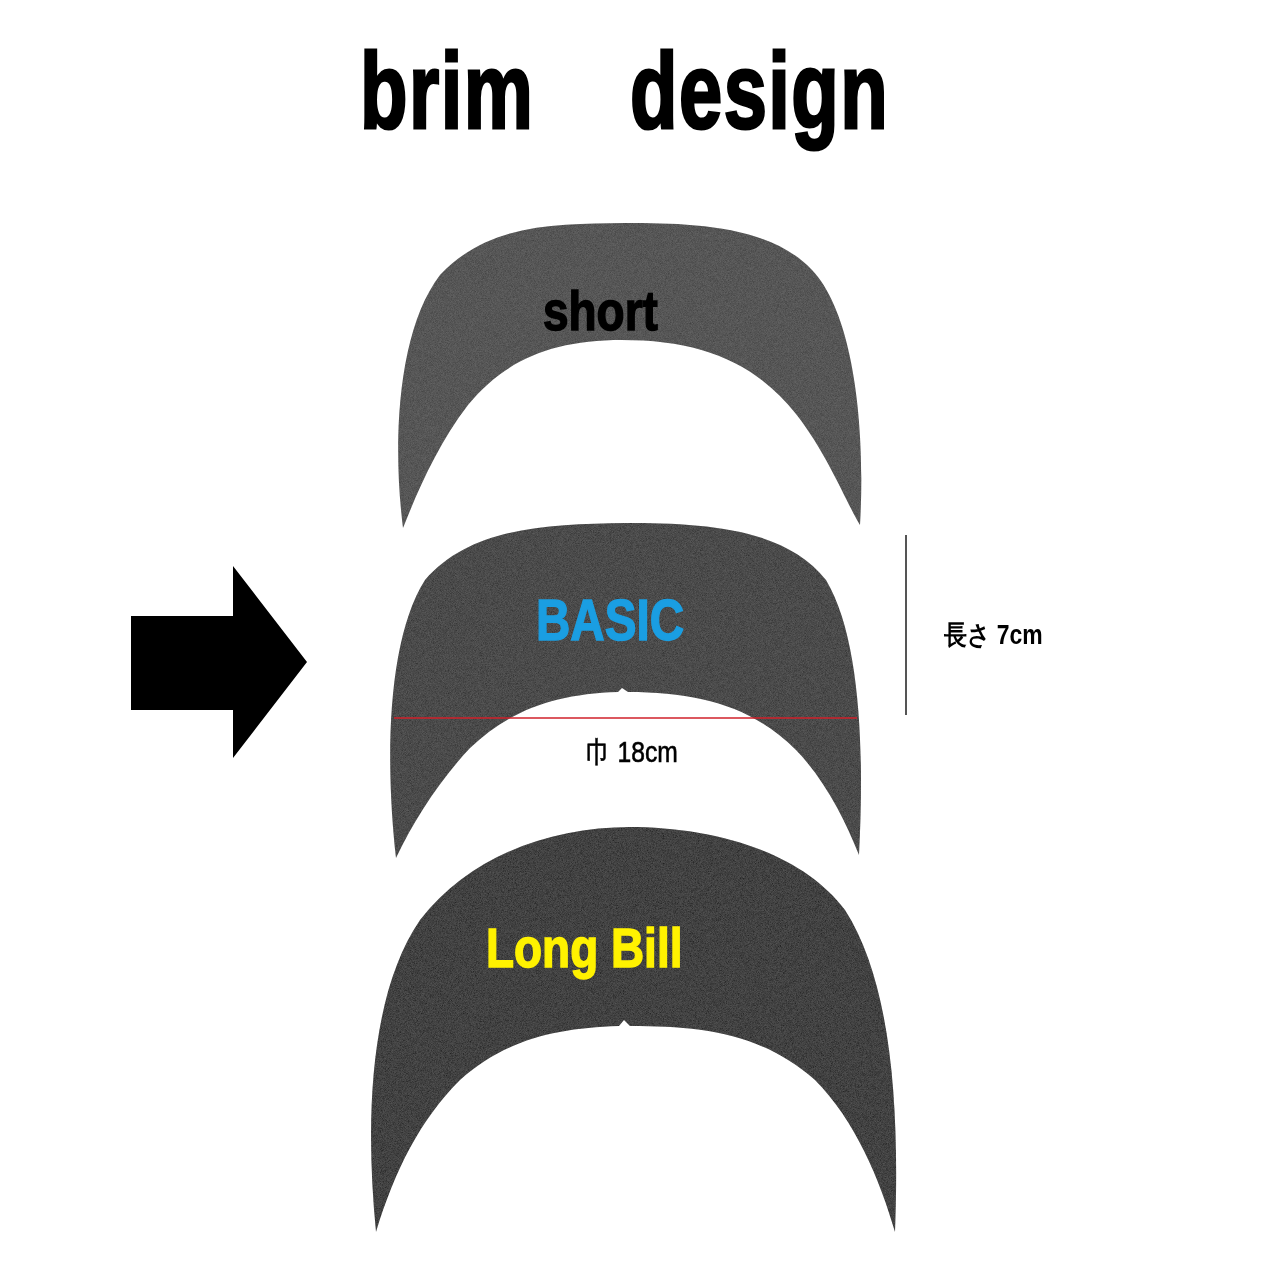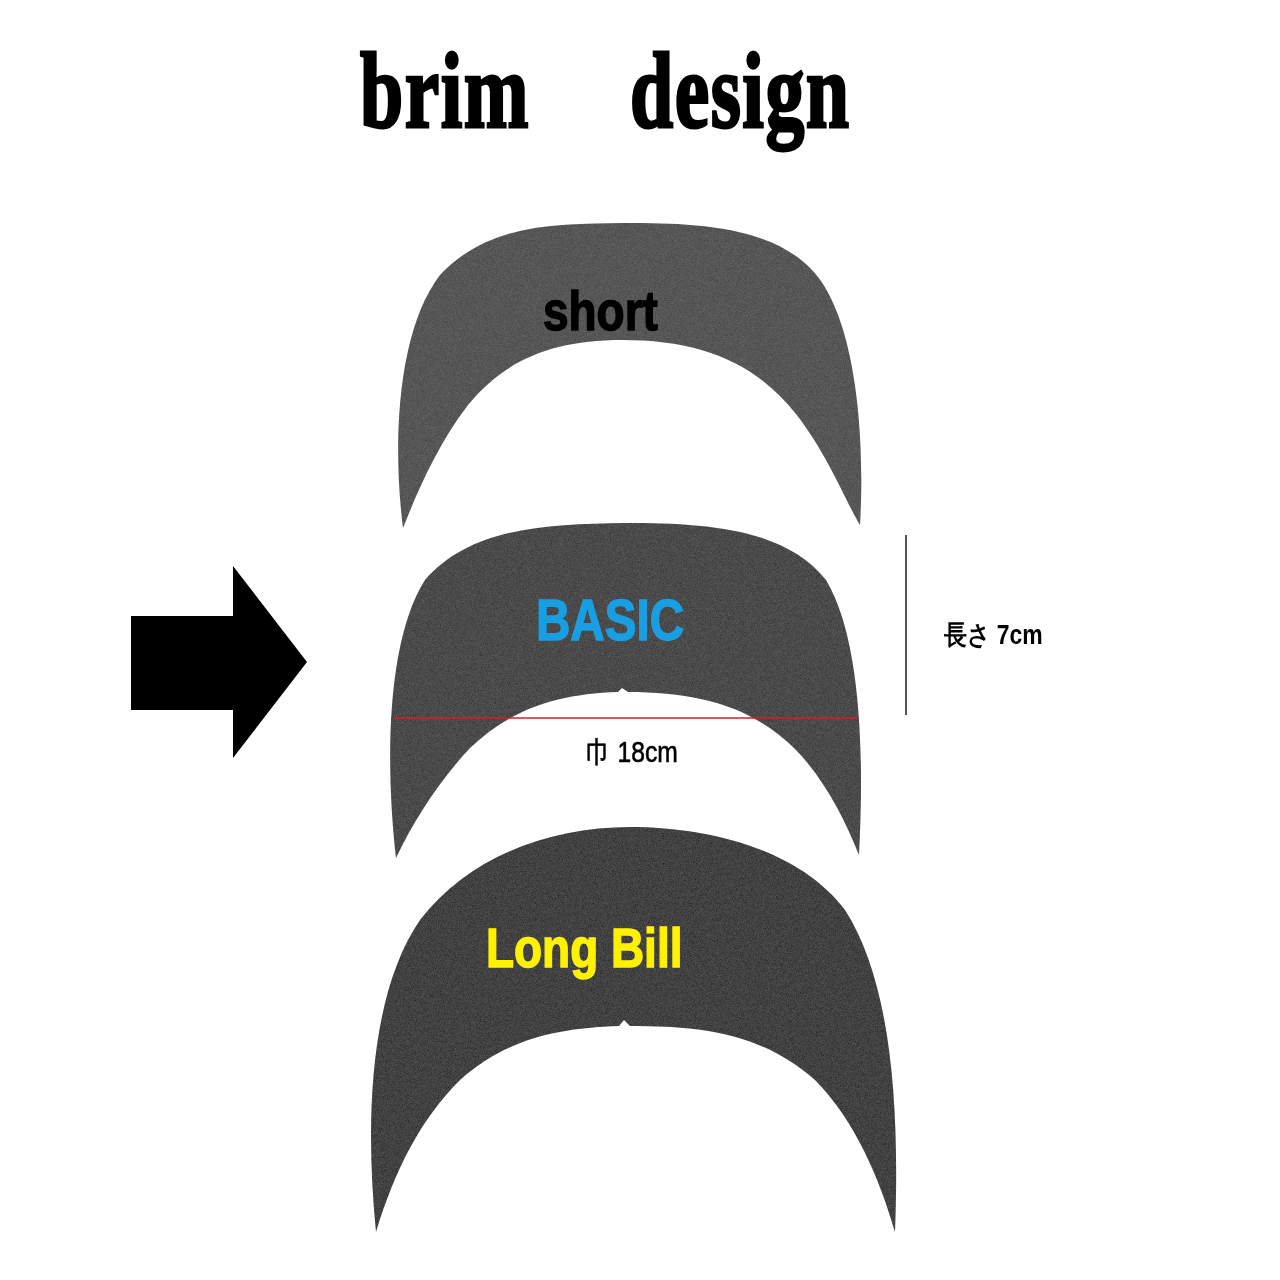--- a/index.html
+++ b/index.html
@@ -1,20 +1,20 @@
 <!DOCTYPE html>
 <html><head>
   <meta charset="utf-8">
   <style>
     html, body { margin: 0; padding: 0; background: #ffffff; }
     body { width: 1280px; height: 1280px; position: relative; overflow: hidden; font-family: "Liberation Sans", sans-serif; }
 
     .title {
       position: absolute; top: 36px; left: 0; width: 1228px; height: 110px;
-      font-family: Liberation Serif, serif; font-weight: 700;
+      font-family: Liberation Sans, sans-serif; font-weight: 700;
     }
     .title span {
       position: absolute; top: 0; font-size: 108px; line-height: 110px; color: #000;
       transform: scaleX(0.72); transform-origin: left top; letter-spacing: 2px;
       -webkit-text-stroke: 3px #000;
     }
     .title .t1 { left: 360px; }
     .title .t2 { left: 630px; }
 
     svg.brims { position: absolute; left: 0; top: 0; width: 1280px; height: 1280px; }

